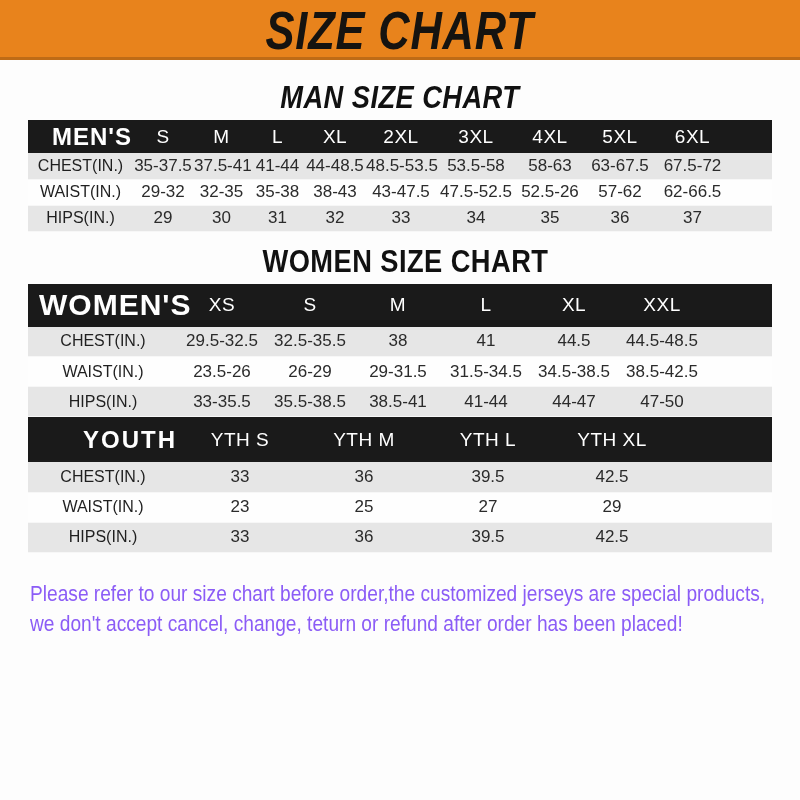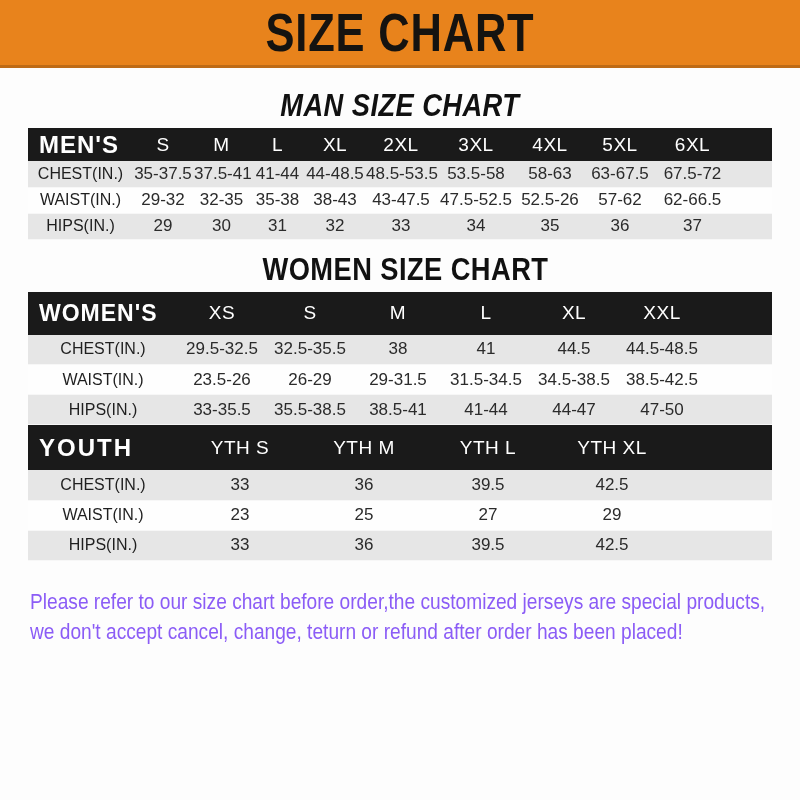--- a/index.html
+++ b/index.html
@@ -4,24 +4,25 @@
 <style>
   html,body { margin:0; padding:0; }
   body {
     width:800px; height:800px;
     background:#fdfdfd;
     font-family:"Liberation Sans", sans-serif;
     overflow:hidden;
   }
   
   .banner {
-    height:68px; width:800px;
-    display:flex; align-items:center; justify-content:center;
+    height:60px; width:800px;
+    display:flex; justify-content:center;
     border-bottom:3px solid rgba(0,0,0,0.18);
     box-sizing:border-box;
+    font-style:italic;
   }
   .banner-title {
     font-size:53px; font-weight:bold; color:#151310;
     display:inline-block; transform:scaleX(0.82);
     letter-spacing:1px; white-space:nowrap;
   }
   
   .section-title { text-align:center; line-height:34px; }
   .section-title span {
     font-size:31px; font-weight:bold; color:#111;
@@ -41,25 +42,25 @@
   .tm-youth { margin-top:15px; }
   thead tr { background:#1a1a1a; color:#fff; }
   .t-men   thead tr { height:33px; }
   .t-women thead tr { height:43px; }
   .t-youth thead tr { height:45px; }
   th {
     font-weight:normal; font-size:19px; text-align:center;
     letter-spacing:0.5px; white-space:nowrap;
   }
   th.first {
-    text-align:left; padding-left:11px;
+    text-align:right; padding-left:11px;
     font-weight:bold; letter-spacing:1px;
   }
   .t-men   th.first { font-size:24px; }
-  .t-women th.first { font-size:23px; }
+  .t-women th.first { font-size:30px; }
   .t-youth th.first { font-size:24px; letter-spacing:2px; }
   .t-men   tbody tr { height:26px; }
   .t-women tbody tr { height:30px; }
   .t-youth tbody tr { height:30px; }
   tbody tr:nth-child(odd) { background:#E6E6E6; }
   tbody tr:nth-child(even){ background:#fefefe; }
   td {
     text-align:center; font-size:17px; color:#2b2b2b;
     white-space:nowrap; border-bottom:1px solid #f7f7f7;
   }

